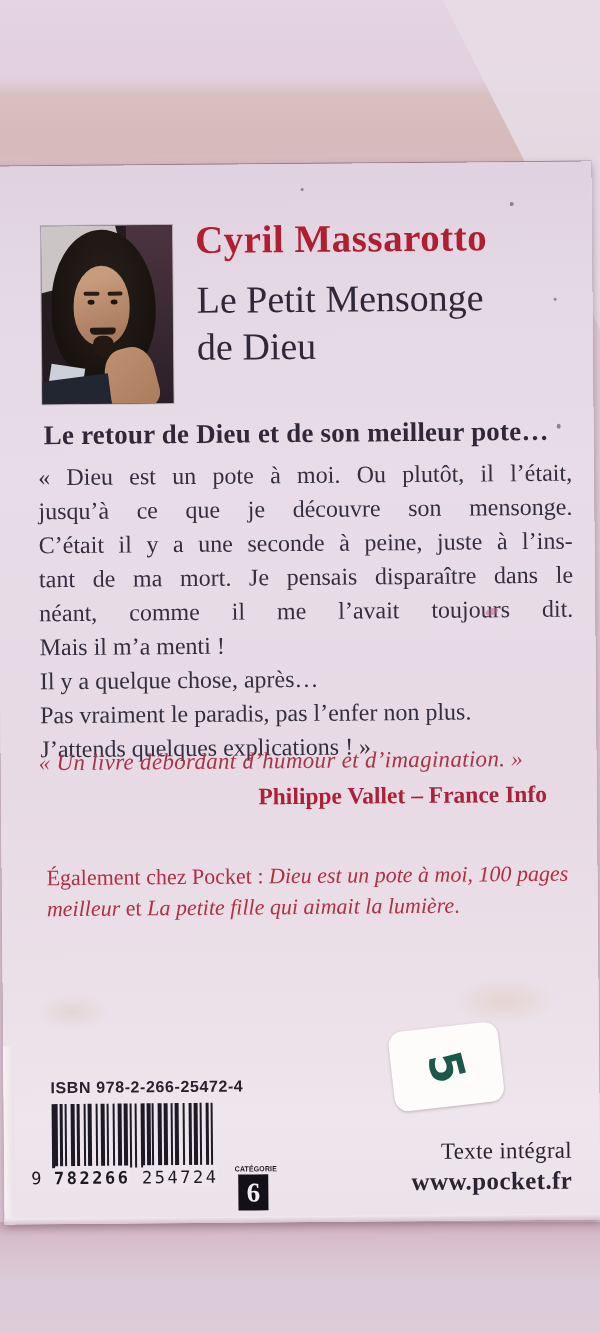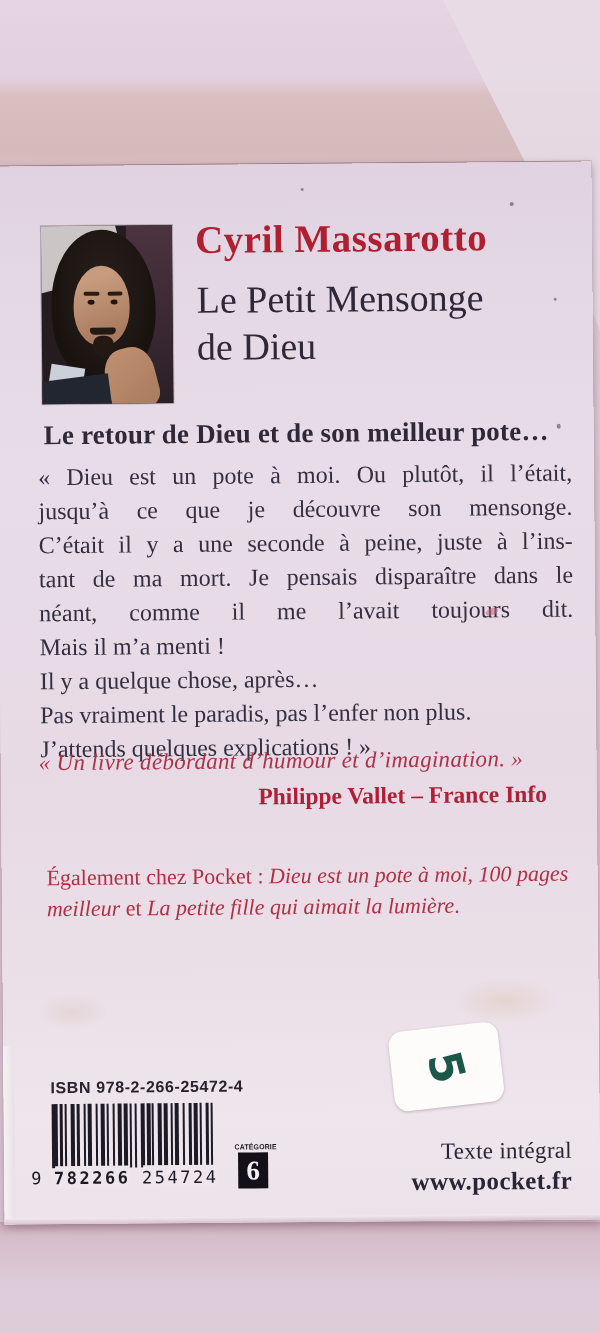--- a/index.html
+++ b/index.html
@@ -114,21 +114,21 @@
   .bars .bar{background:#1d1925;}
   .bars .gap{background:transparent;}
   .bc-chip{
     position:absolute;bottom:2px;height:22px;background:#eee6ec;
     font-family:"DejaVu Sans Mono", monospace;font-size:17px;letter-spacing:2.5px;
     color:#1d1925;display:flex;align-items:flex-end;justify-content:center;
   }
   .bc-left{position:absolute;left:0;bottom:2px;font-family:"DejaVu Sans Mono",monospace;font-size:17px;color:#1d1925;}
   .chip1{left:24px;width:74px;font-weight:bold;}
   .chip2{left:112px;width:74px;}
-  .category{position:absolute;left:229px;top:978px;width:40px;text-align:center;}
+  .category{position:absolute;left:229px;top:1000px;width:40px;text-align:center;}
   .cat-label{
     font-family:"Liberation Sans", sans-serif;font-size:7.5px;font-weight:700;
     color:#1a1620;letter-spacing:.2px;transform:scaleX(.92);white-space:nowrap;
   }
   .cat-box{
     margin:1px auto 0;width:30px;height:36px;background:#14101a;
     color:#f2eef2;font-size:27px;font-weight:700;line-height:36px;text-align:center;
   }
   .footer-right{position:absolute;right:28px;top:976px;text-align:right;color:#2a2535;}
   .edition-note{font-size:23px;letter-spacing:.3px;}

